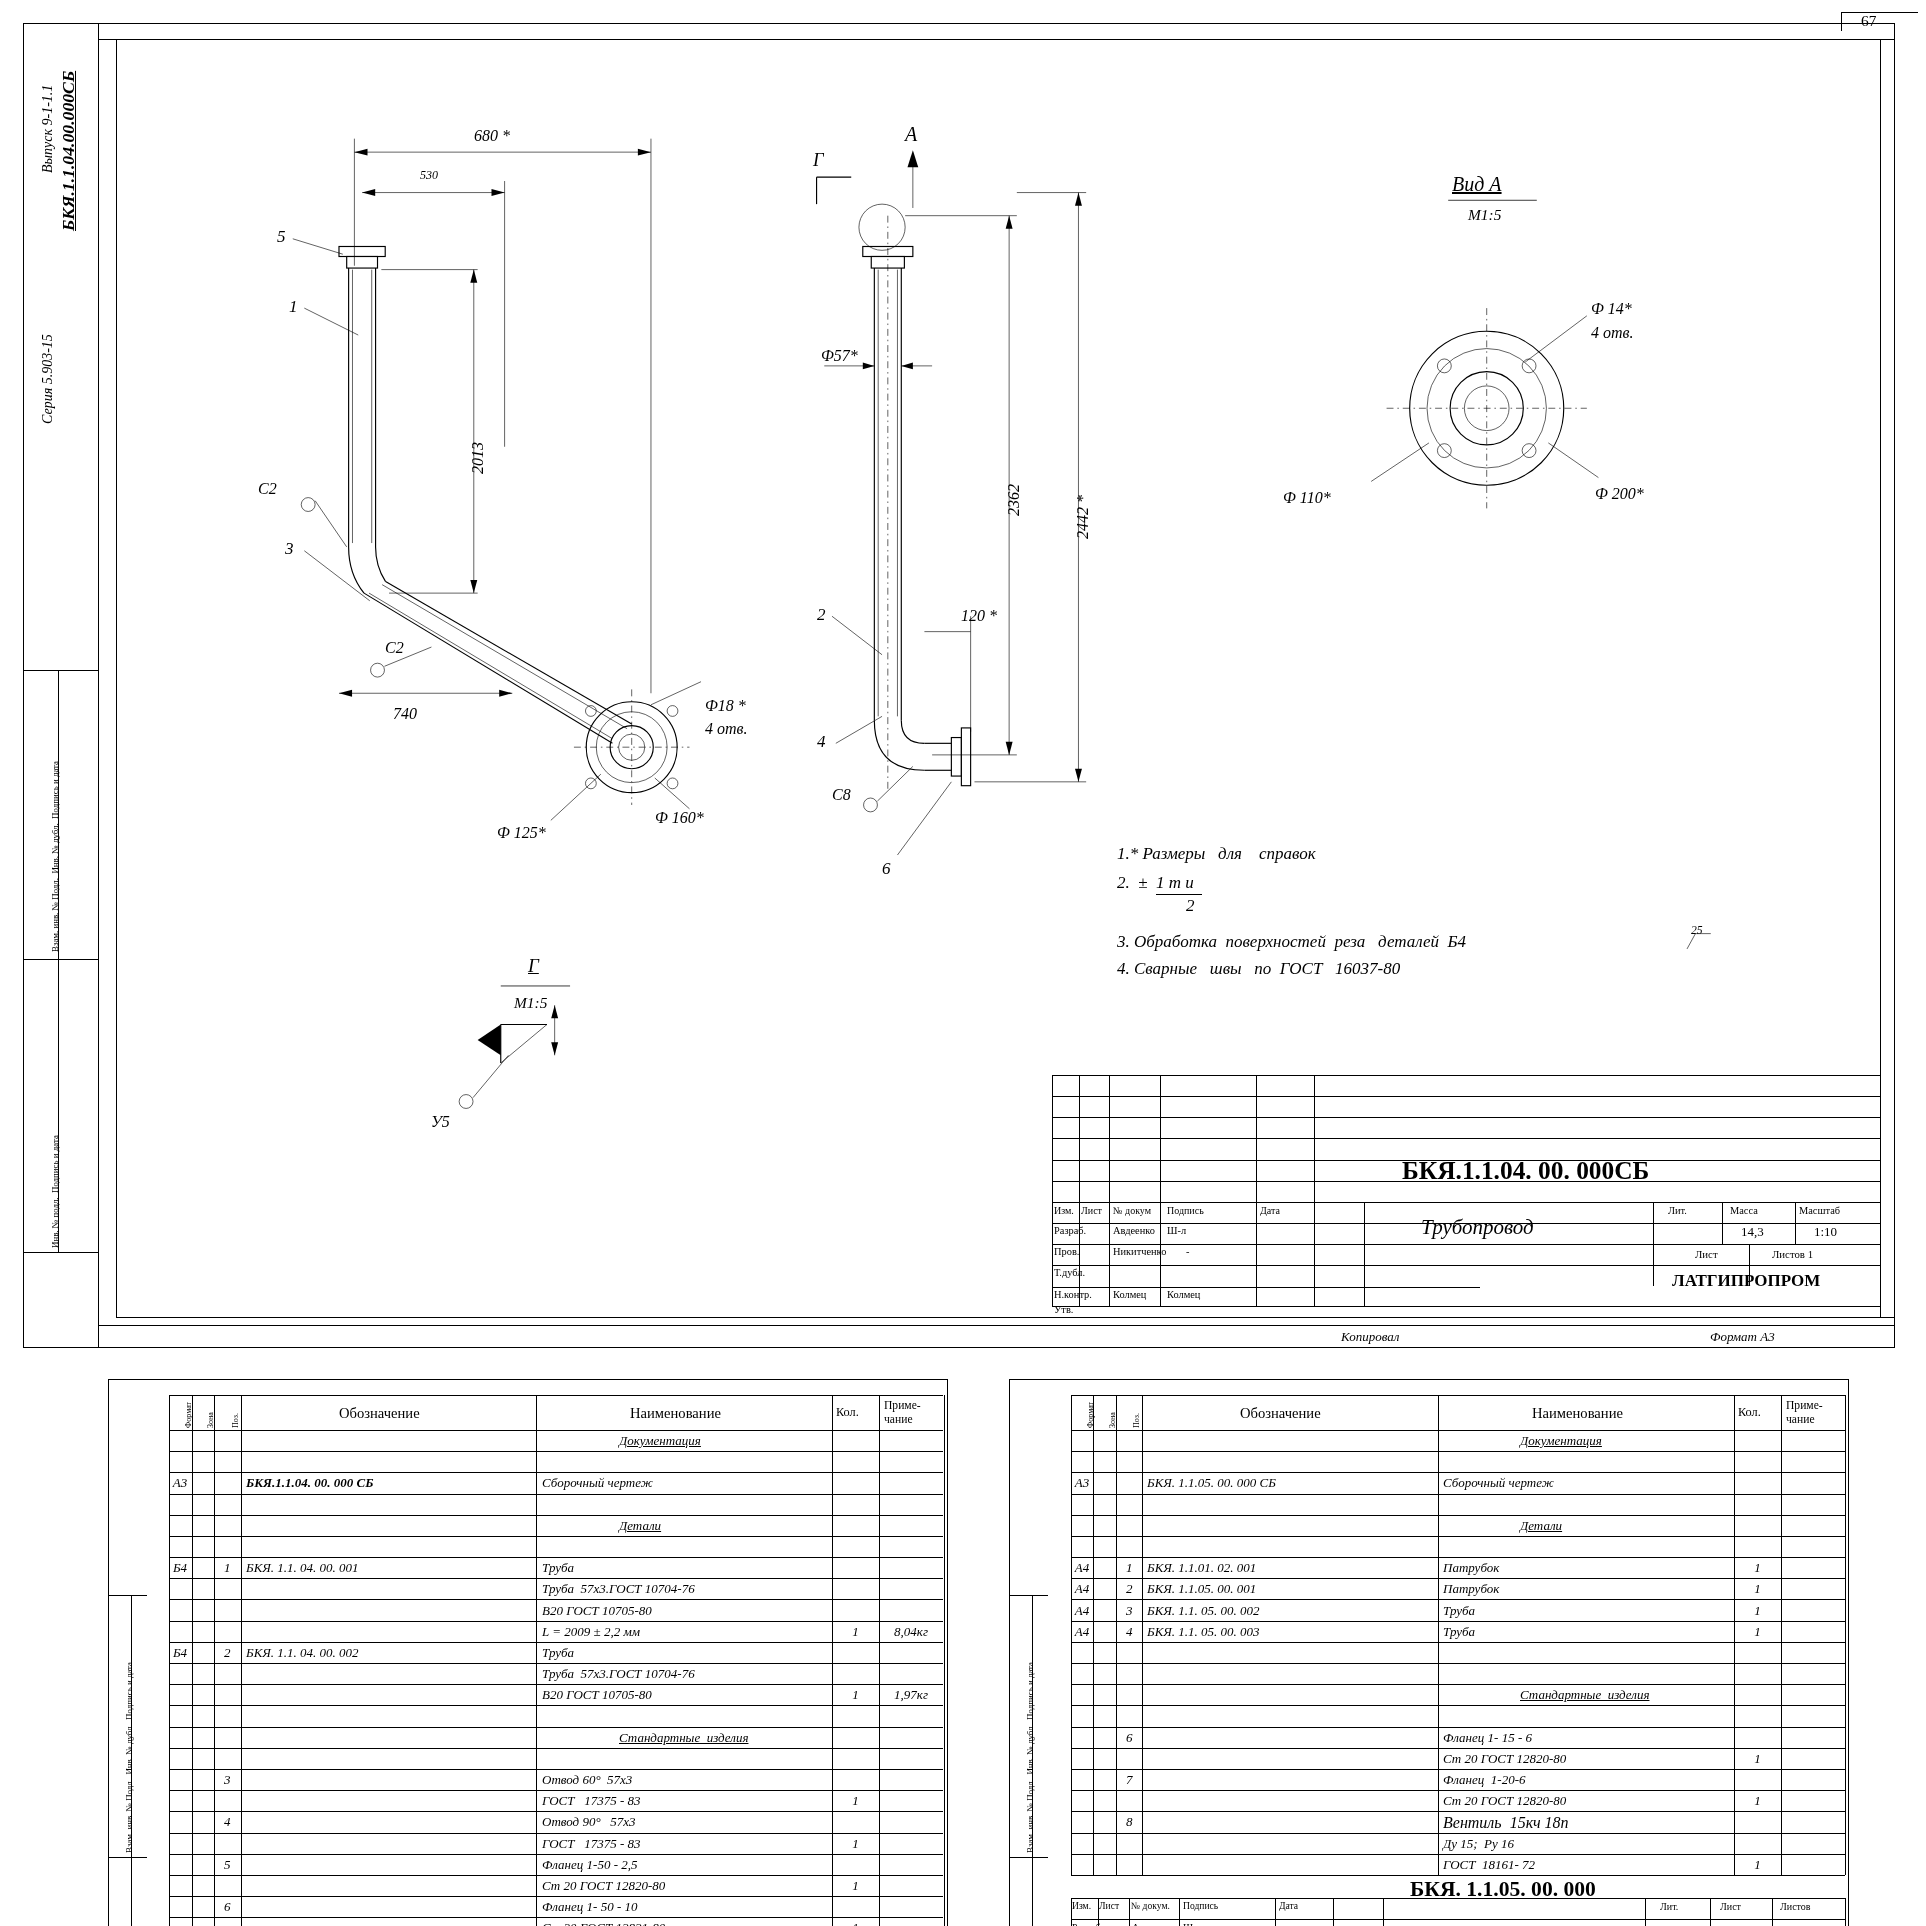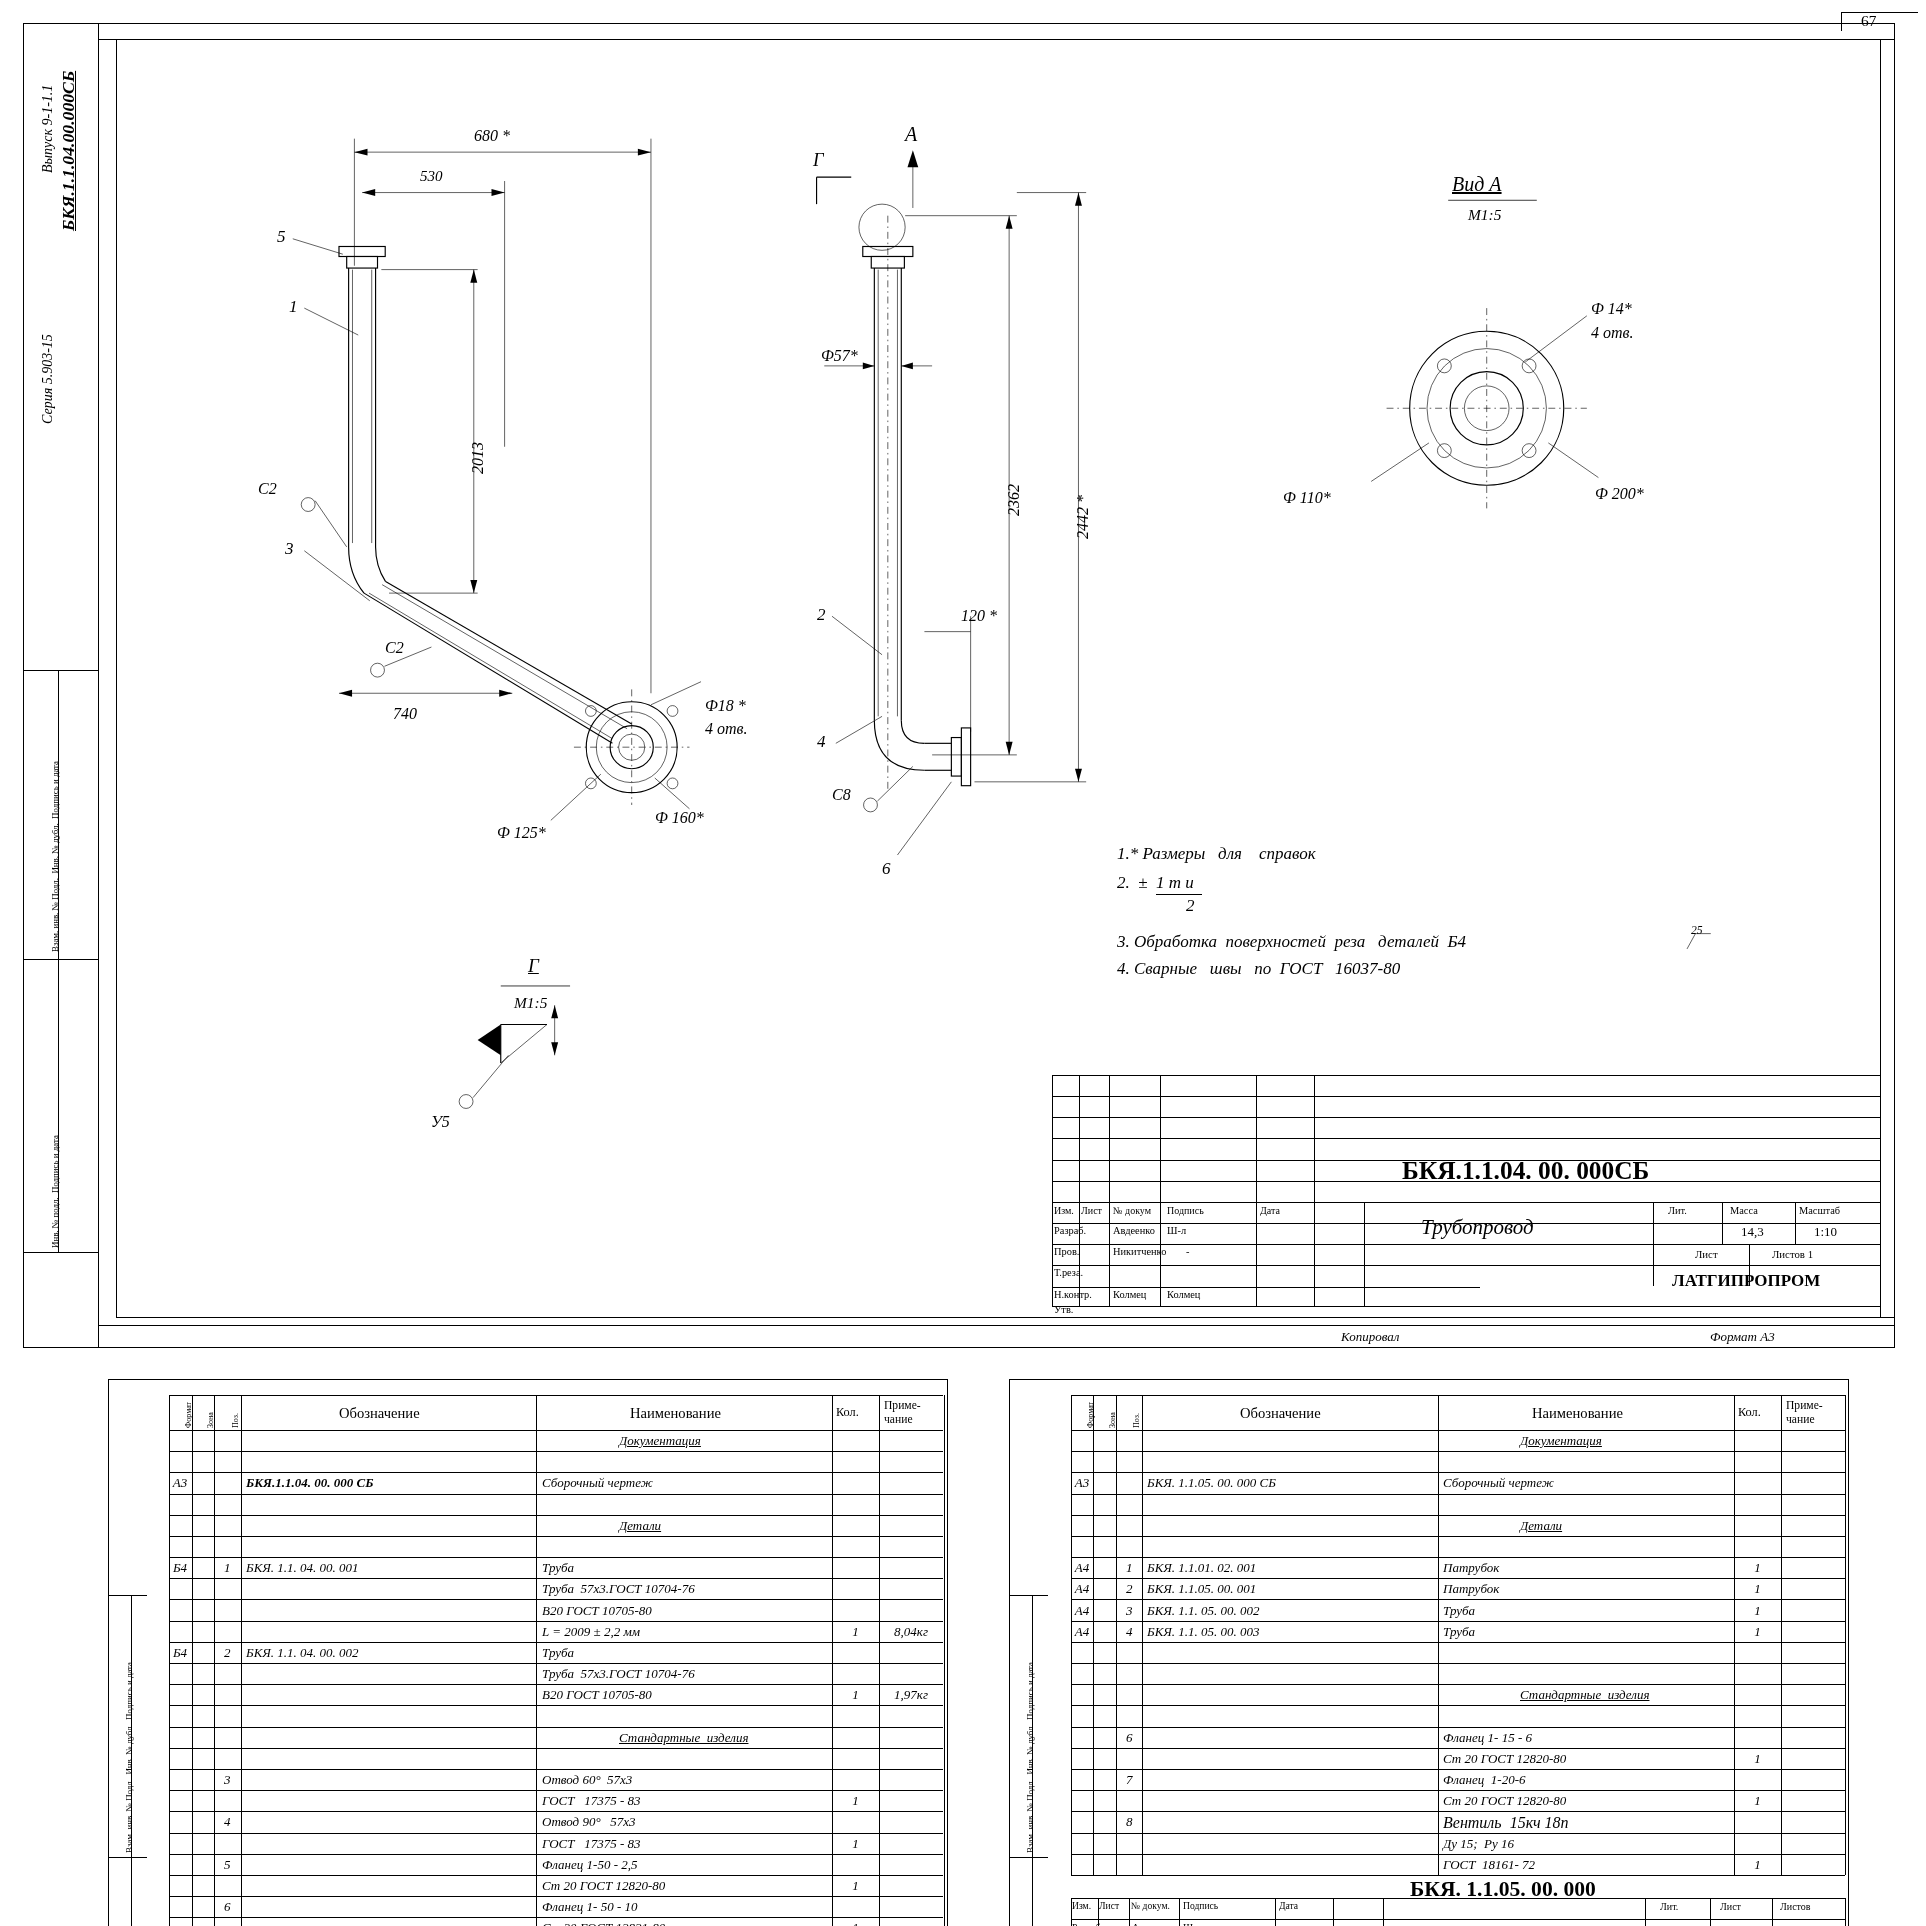--- a/index.html
+++ b/index.html
@@ -189,21 +189,21 @@
     <line x1="1300" y1="2660" x2="1300" y2="2760" class="stroke"></line>
     <line x1="1300" y1="2760" x2="1420" y2="2660" class="thin"></line>
     <line x1="1440" y1="2610" x2="1440" y2="2740" class="thin"></line>
     <path d="M1440,2610 l-9,34 h18 z" fill="#000"></path>
     <path d="M1440,2740 l-9,-34 h18 z" fill="#000"></path>
     <circle cx="1210" cy="2860" r="18" class="thin"></circle>
     <line x1="1228" y1="2850" x2="1320" y2="2740" class="thin"></line>
   </svg>
 
   <div class="txt" style="left:474px;top:127px;font-size:16px;">680 *</div>
-  <div class="txt" style="left:420px;top:168px;font-size:15px;">530</div>
+  <div class="txt" style="left:420px;top:168px;font-size:12px;">530</div>
   <div class="txt rot90" style="left:469px;top:474px;font-size:16px;">2013</div>
   <div class="txt" style="left:393px;top:705px;font-size:16px;">740</div>
   <div class="txt" style="left:497px;top:824px;font-size:16px;">Ф 125*</div>
   <div class="txt" style="left:655px;top:809px;font-size:16px;">Ф 160*</div>
   <div class="txt" style="left:705px;top:697px;font-size:16px;">Ф18 *</div>
   <div class="txt" style="left:705px;top:720px;font-size:16px;">4 отв.</div>
   <div class="txt" style="left:821px;top:347px;font-size:16px;">Ф57*</div>
   <div class="txt rot90" style="left:1005px;top:516px;font-size:16px;">2362</div>
   <div class="txt rot90" style="left:1074px;top:539px;font-size:16px;">2442 *</div>
   <div class="txt" style="left:961px;top:607px;font-size:16px;">120 *</div>
@@ -279,21 +279,21 @@
     <div class="txt n" style="left:1113px;top:1205px;font-size:10px;">№ докум</div>
     <div class="txt n" style="left:1167px;top:1205px;font-size:10px;">Подпись</div>
     <div class="txt n" style="left:1260px;top:1205px;font-size:10px;">Дата</div>
 
     <div class="txt n" style="left:1054px;top:1225px;font-size:10.4px;">Разраб.</div>
     <div class="txt n" style="left:1113px;top:1225px;font-size:10.4px;">Авдеенко</div>
     <div class="txt n" style="left:1167px;top:1225px;font-size:10.4px;">Ш-л</div>
     <div class="txt n" style="left:1054px;top:1246px;font-size:10.4px;">Пров.</div>
     <div class="txt n" style="left:1113px;top:1246px;font-size:10.4px;">Никитченко</div>
     <div class="txt n" style="left:1186px;top:1246px;font-size:10.4px;">-</div>
-    <div class="txt n" style="left:1054px;top:1267px;font-size:10.4px;">Т.реза.</div>
+    <div class="txt n" style="left:1054px;top:1267px;font-size:10.4px;">Т.дубл.</div>
     <div class="txt n" style="left:1054px;top:1289px;font-size:10.4px;">Н.контр.</div>
     <div class="txt n" style="left:1113px;top:1289px;font-size:10.4px;">Колмец</div>
     <div class="txt n" style="left:1167px;top:1289px;font-size:10.4px;">Колмец</div>
     <div class="txt n" style="left:1054px;top:1304px;font-size:10.4px;">Утв.</div>
 
     <div class="txt n" style="left:1668px;top:1205px;font-size:10.4px;">Лит.</div>
     <div class="txt n" style="left:1730px;top:1205px;font-size:10.4px;">Масса</div>
     <div class="txt n" style="left:1799px;top:1205px;font-size:10.4px;">Масштаб</div>
     <div class="txt n" style="left:1741px;top:1224px;font-size:13px;">14,3</div>
     <div class="txt n" style="left:1814px;top:1224px;font-size:13px;">1:10</div>

